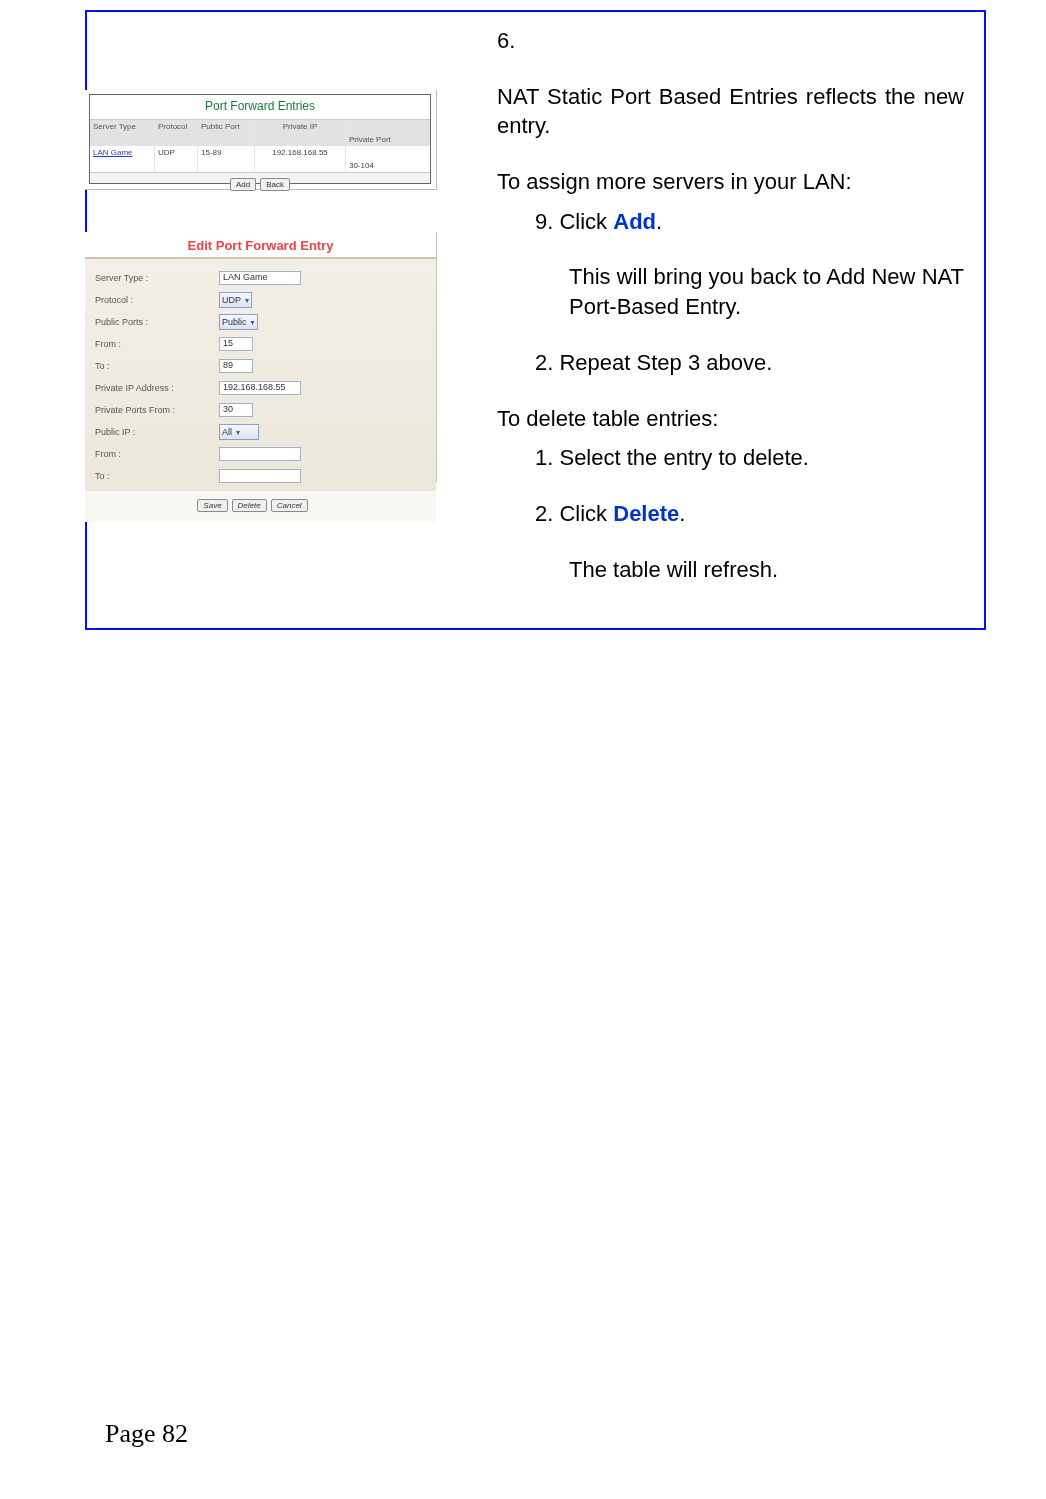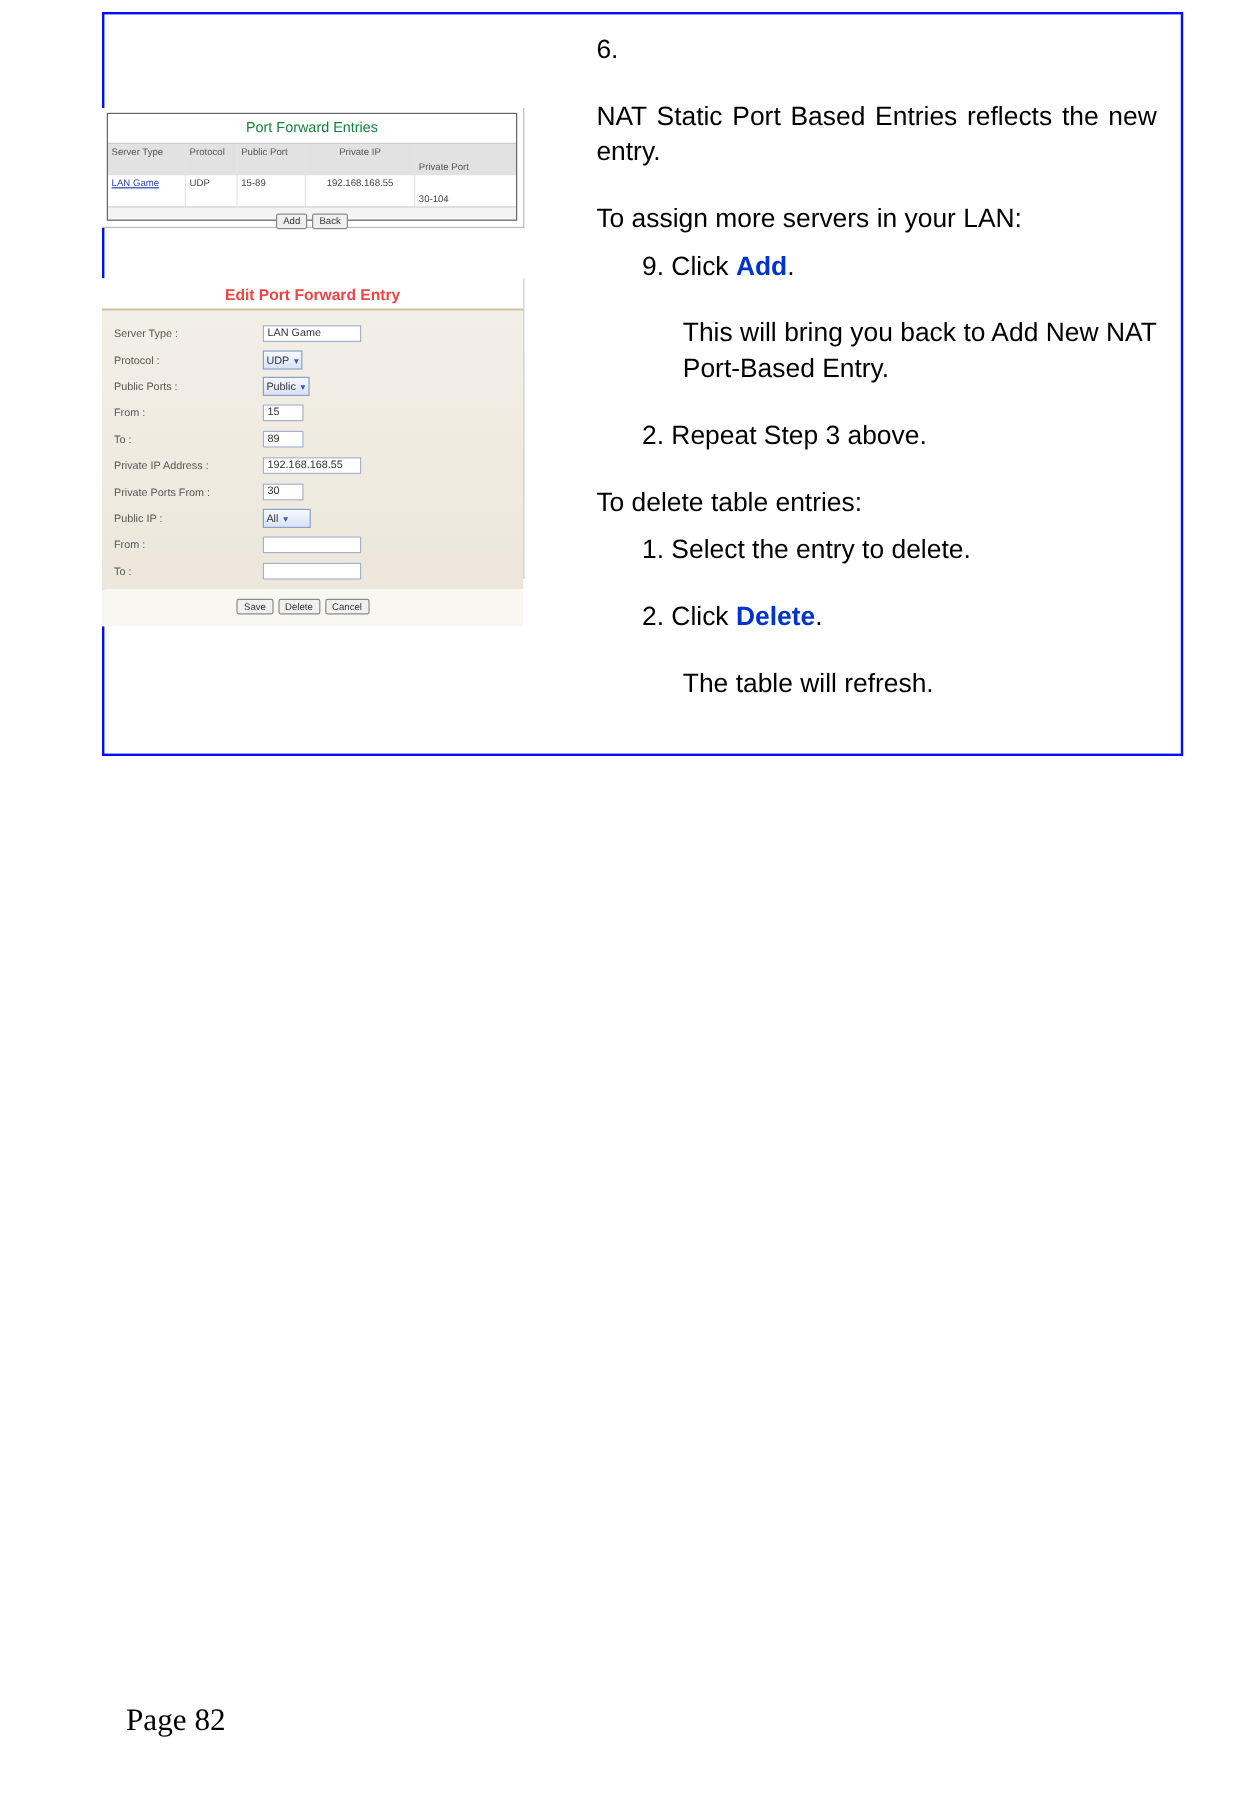--- a/index.html
+++ b/index.html
@@ -179,20 +179,21 @@
     font-size: 8px;
     color: #3b5aa8;
     margin-left: 2px;
   }
   .shot2-btnrow {
     display: flex;
     justify-content: center;
     gap: 4px;
     padding: 8px 16px 10px 0;
     background: #f9f7f1;
+    font-style: italic;
   }
 </style>
 </head>
 <body>
 
 <div class="page">
   <div class="content-frame">
 
     <div class="left-col">
 

